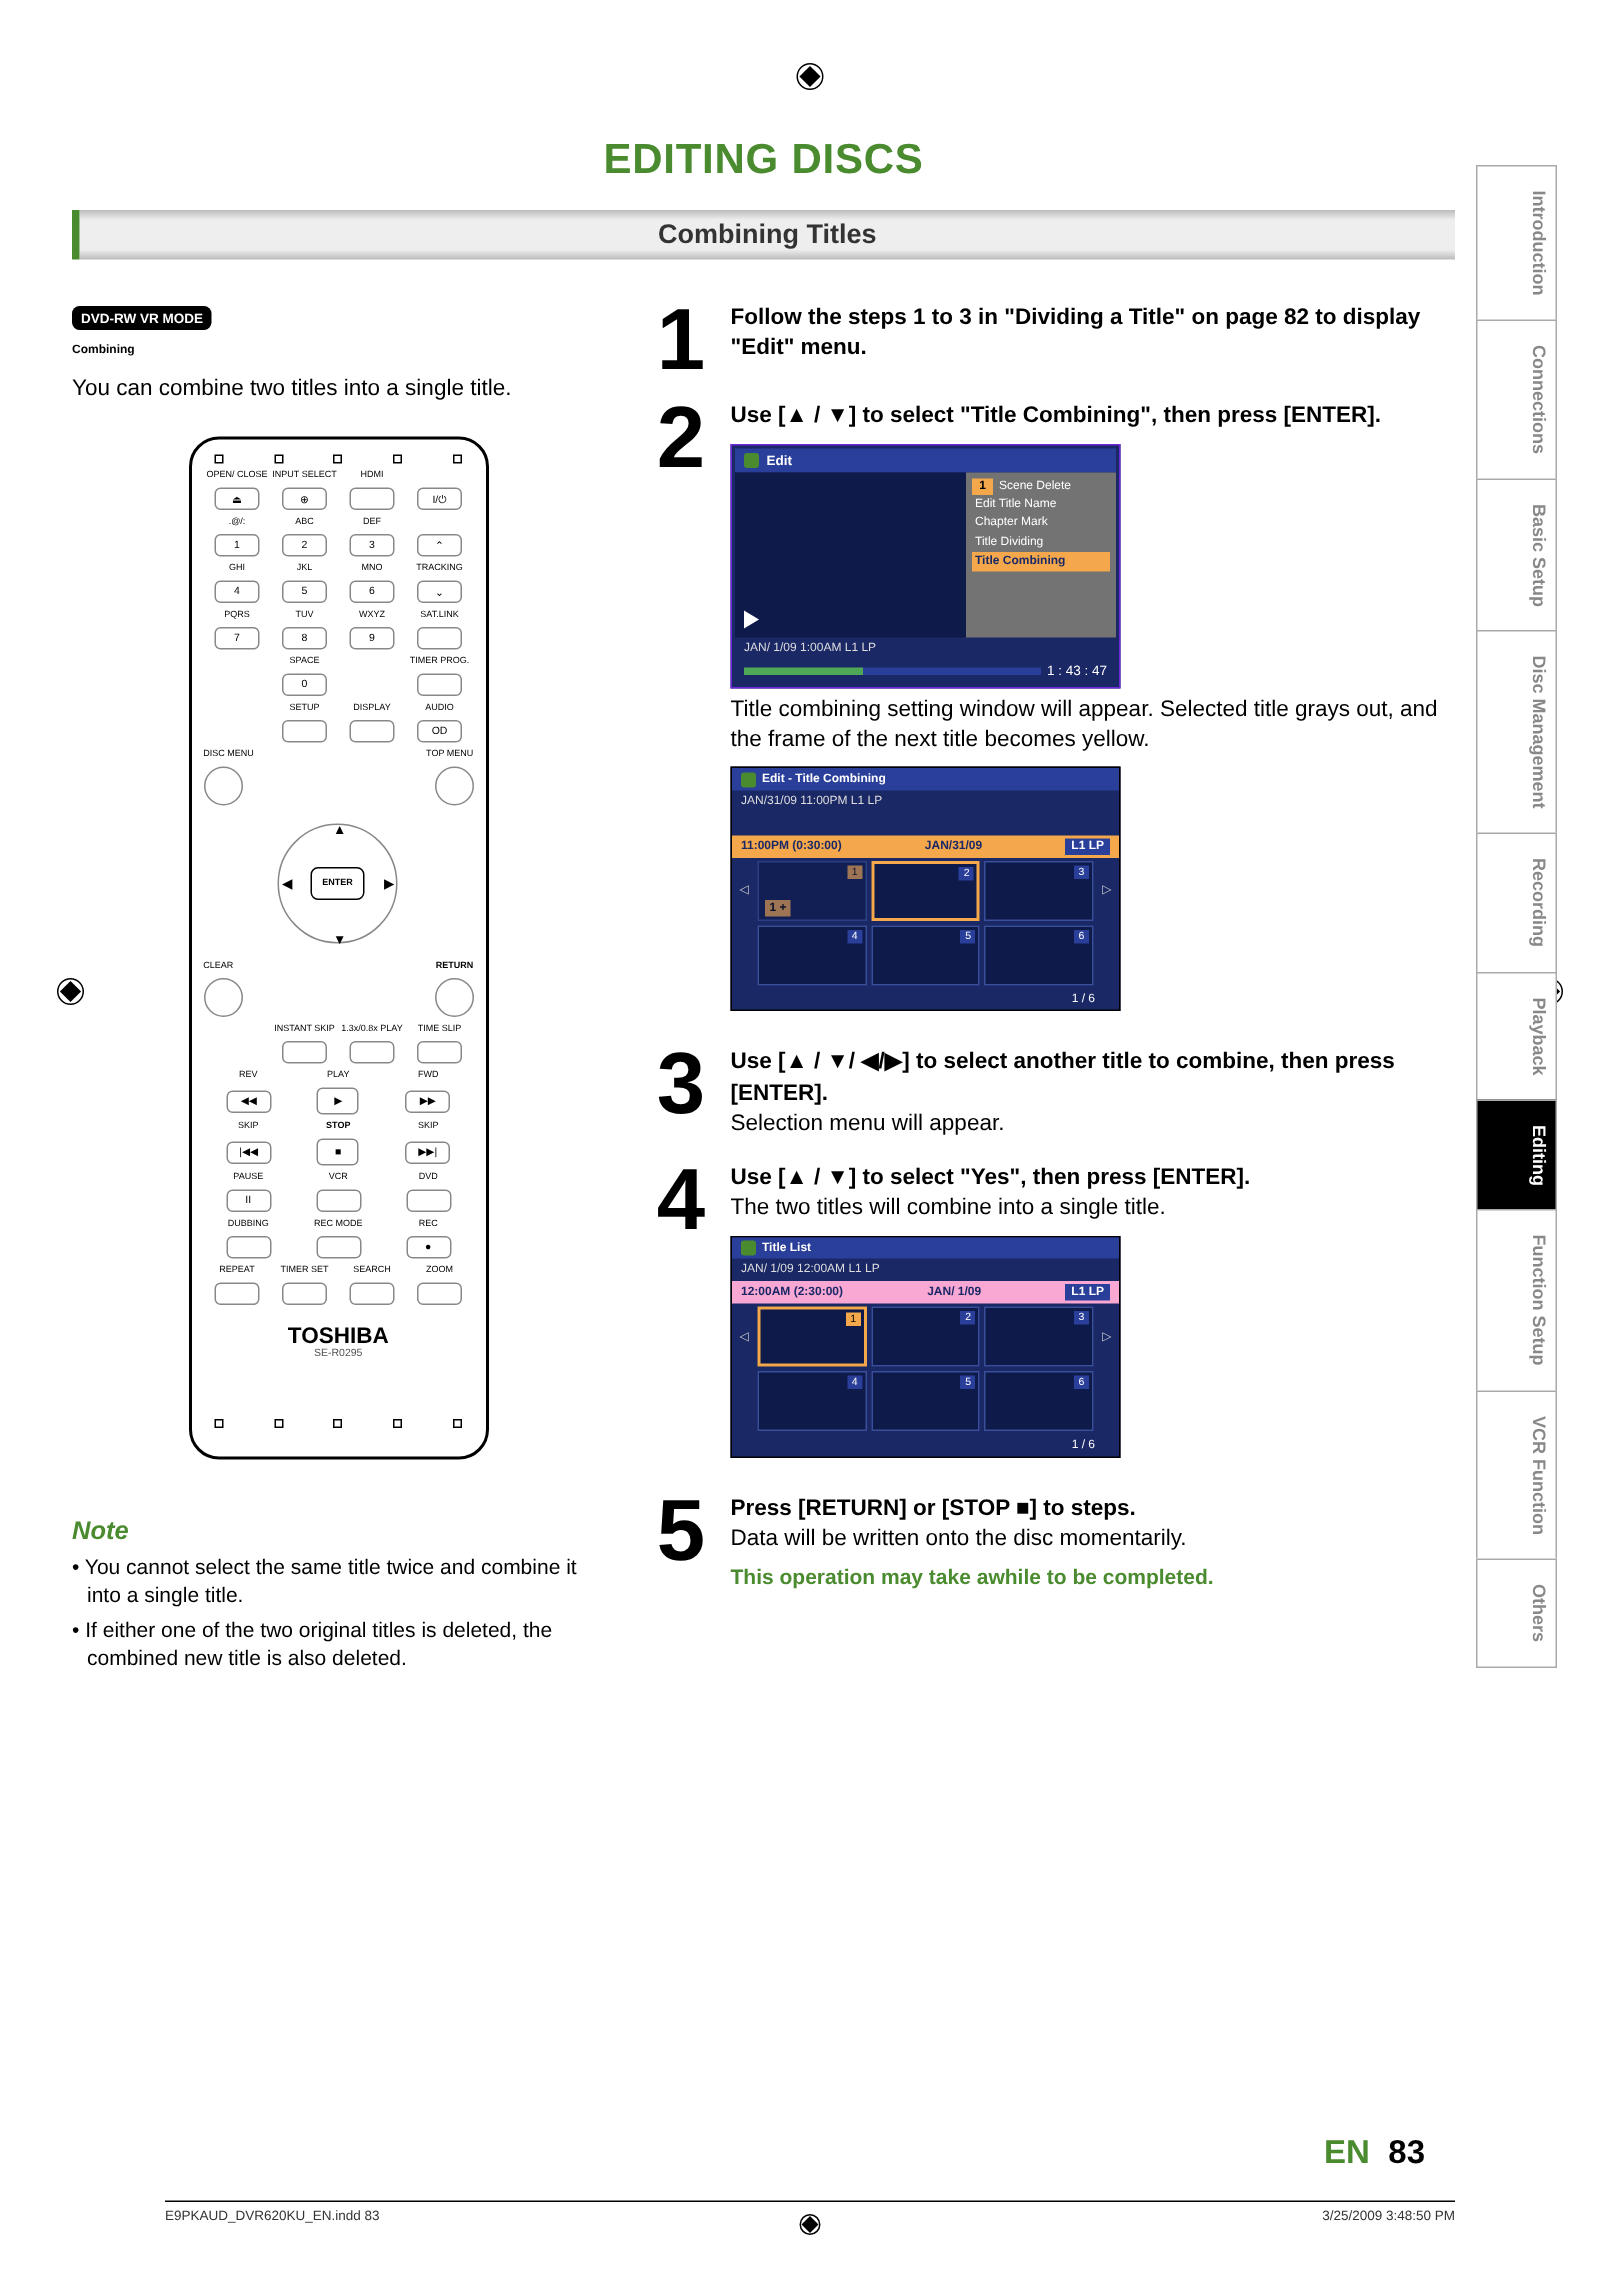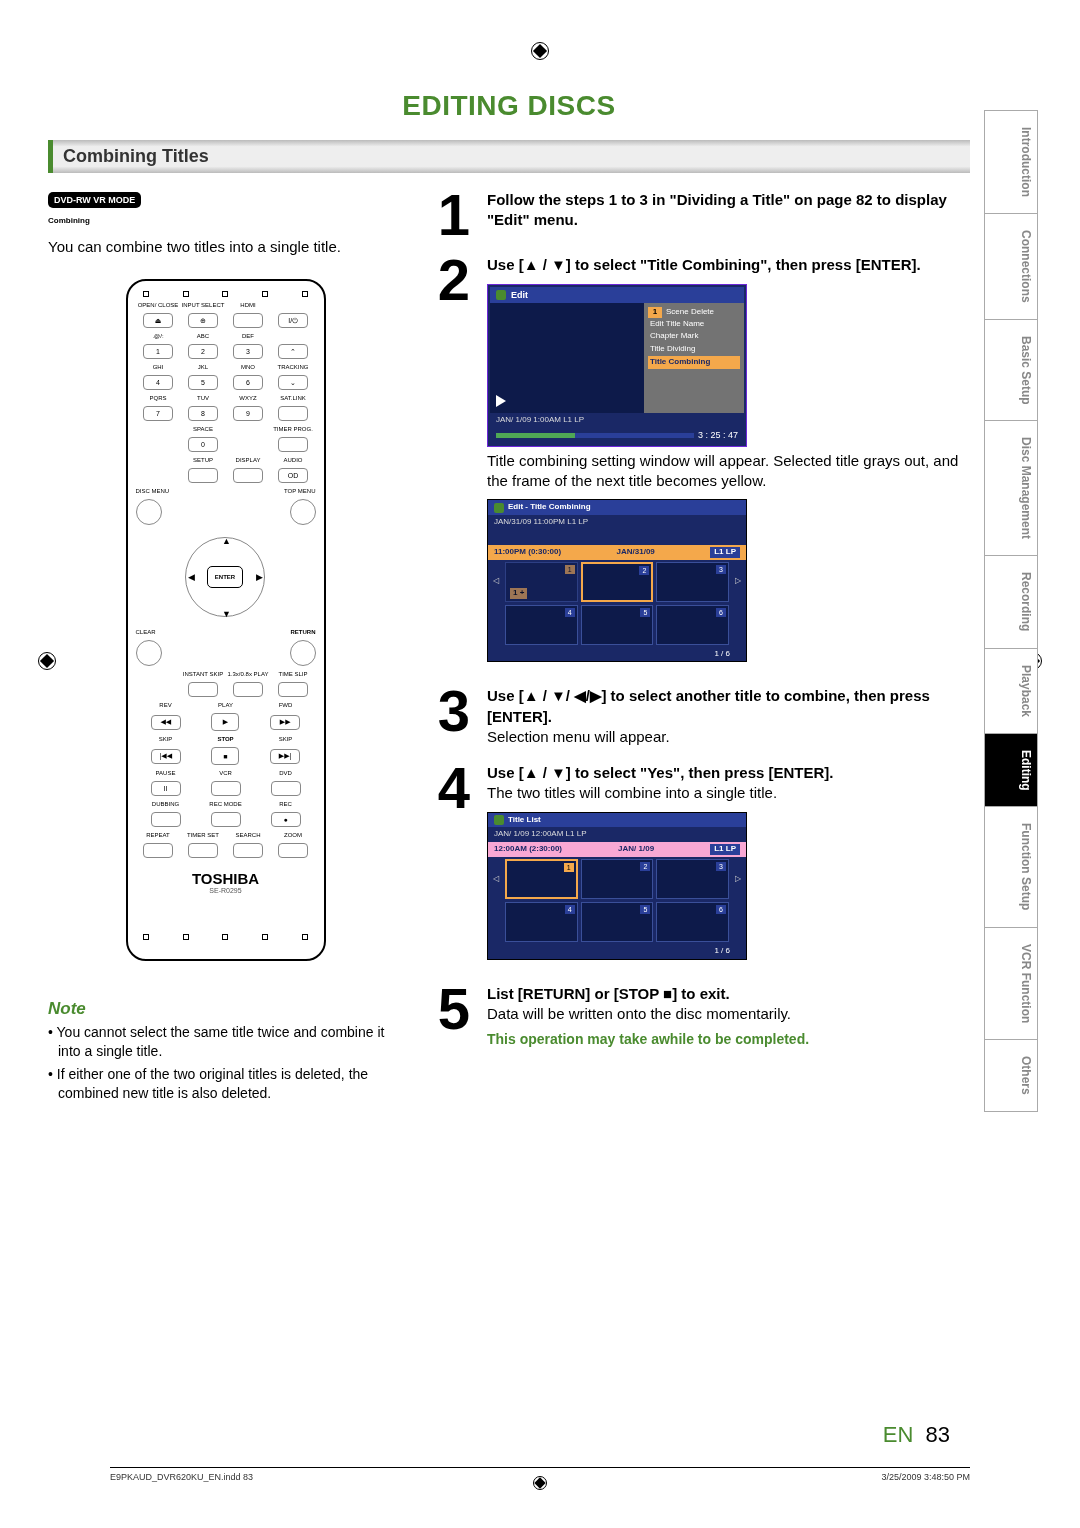--- a/index.html
+++ b/index.html
@@ -42,21 +42,22 @@
     letter-spacing: 0.5px;
     margin-bottom: 18px;
   }
   .section-bar {
     background: linear-gradient(to bottom, #bbb 0%, #eee 20%, #eee 80%, #bbb 100%);
     border-left: 5px solid #4a8b2f;
     padding: 6px 10px;
     font-weight: bold;
     font-size: 18px;
     color: #333;
-    margin-bottom: 17px;
+    margin-bottom: 29px;
+    text-align: center;
   }
   .content {
     display: flex;
     gap: 30px;
   }
   .left-col { flex: 0 0 355px; }
   .right-col { flex: 1; }
 
   .dvd-icon {
     display: inline-block;
@@ -162,21 +163,21 @@
     background: #fff;
   }
   .side-tab:last-child { border-bottom: 1px solid #aaa; }
   .side-tab.active { background: #000; color: #fff; }
 
   .page-footer {
     position: absolute;
     bottom: 80px;
     right: 130px;
     font-size: 22px;
-    font-weight: normal;
+    font-weight: bold;
   }
   .page-footer .en { color: #4a8b2f; }
   .page-footer .pn { color: #000; }
   .bottom-line {
     position: absolute;
     bottom: 46px; left: 110px; right: 110px;
     border-top: 1px solid #000;
     display: flex; justify-content: space-between;
     font-size: 9px; padding-top: 4px; color: #333;
   }
@@ -453,21 +454,21 @@
                 <div><span class="screen-menu-num">1</span><span class="screen-menu-item">Scene Delete</span></div>
                 <div class="screen-menu-item">Edit Title Name</div>
                 <div class="screen-menu-item">Chapter Mark</div>
                 <div class="screen-menu-item">Title Dividing</div>
                 <div class="screen-menu-item sel">Title Combining</div>
               </div>
             </div>
             <div class="screen-info">JAN/ 1/09  1:00AM L1    LP</div>
             <div class="screen-bar">
                 <div class="screen-bar-track"></div>
-                <span>3 : 25 : 47</span>
+                <span>1 : 43 : 47</span>
               </div>
           </div>
 
           <p class="step-sub">Title combining setting window will appear. Selected title grays out, and the frame of the next title becomes yellow.</p>
 
           <div class="grid-screen">
             <div class="grid-header">
                 <div class="hicon" style="width:10px;height:10px;background:#4a8b2f;border-radius:2px;"></div>
                 <span>Edit - Title Combining</span>
               </div>
@@ -561,21 +562,21 @@
               <div></div>
             </div>
             <div class="grid-footer">1 / 6</div>
           </div>
         </div>
       </div>
 
       <div class="step">
         <div class="step-num">5</div>
         <div class="step-body">
-          <div class="step-title">List [RETURN] or [STOP ■] to exit.</div>
+          <div class="step-title">Press [RETURN] or [STOP ■] to steps.</div>
           <div class="step-sub">Data will be written onto the disc momentarily.</div>
           <div class="step-green">This operation may take awhile to be completed.</div>
         </div>
       </div>
 
     </div>
   </div>
 
   <div class="side-tabs">
     <div class="side-tab">Introduction</div>

